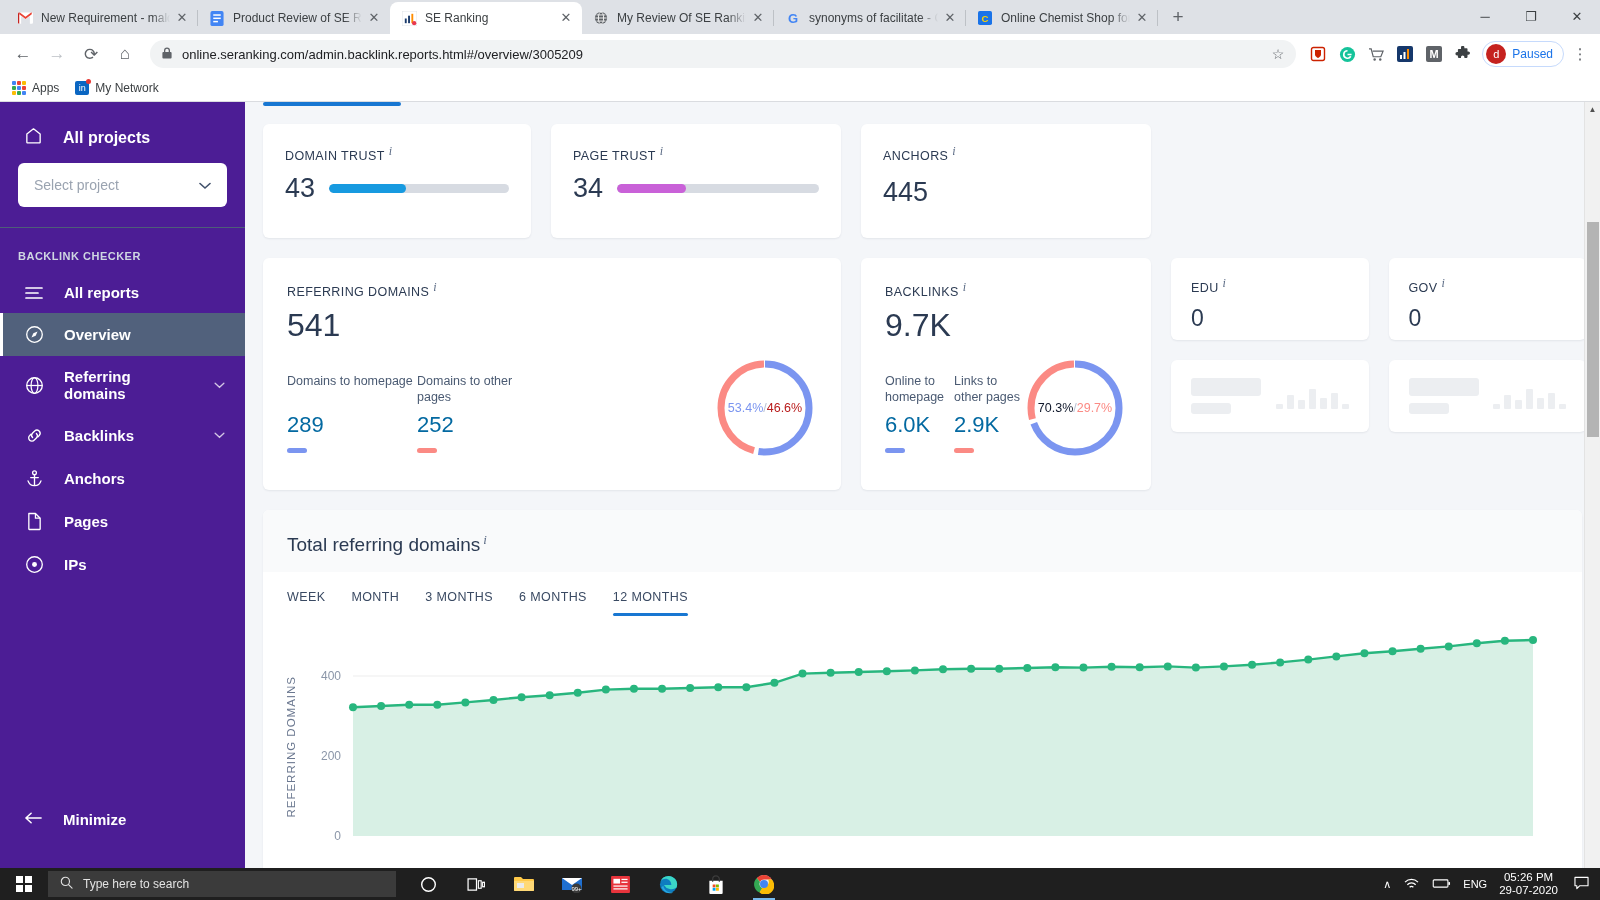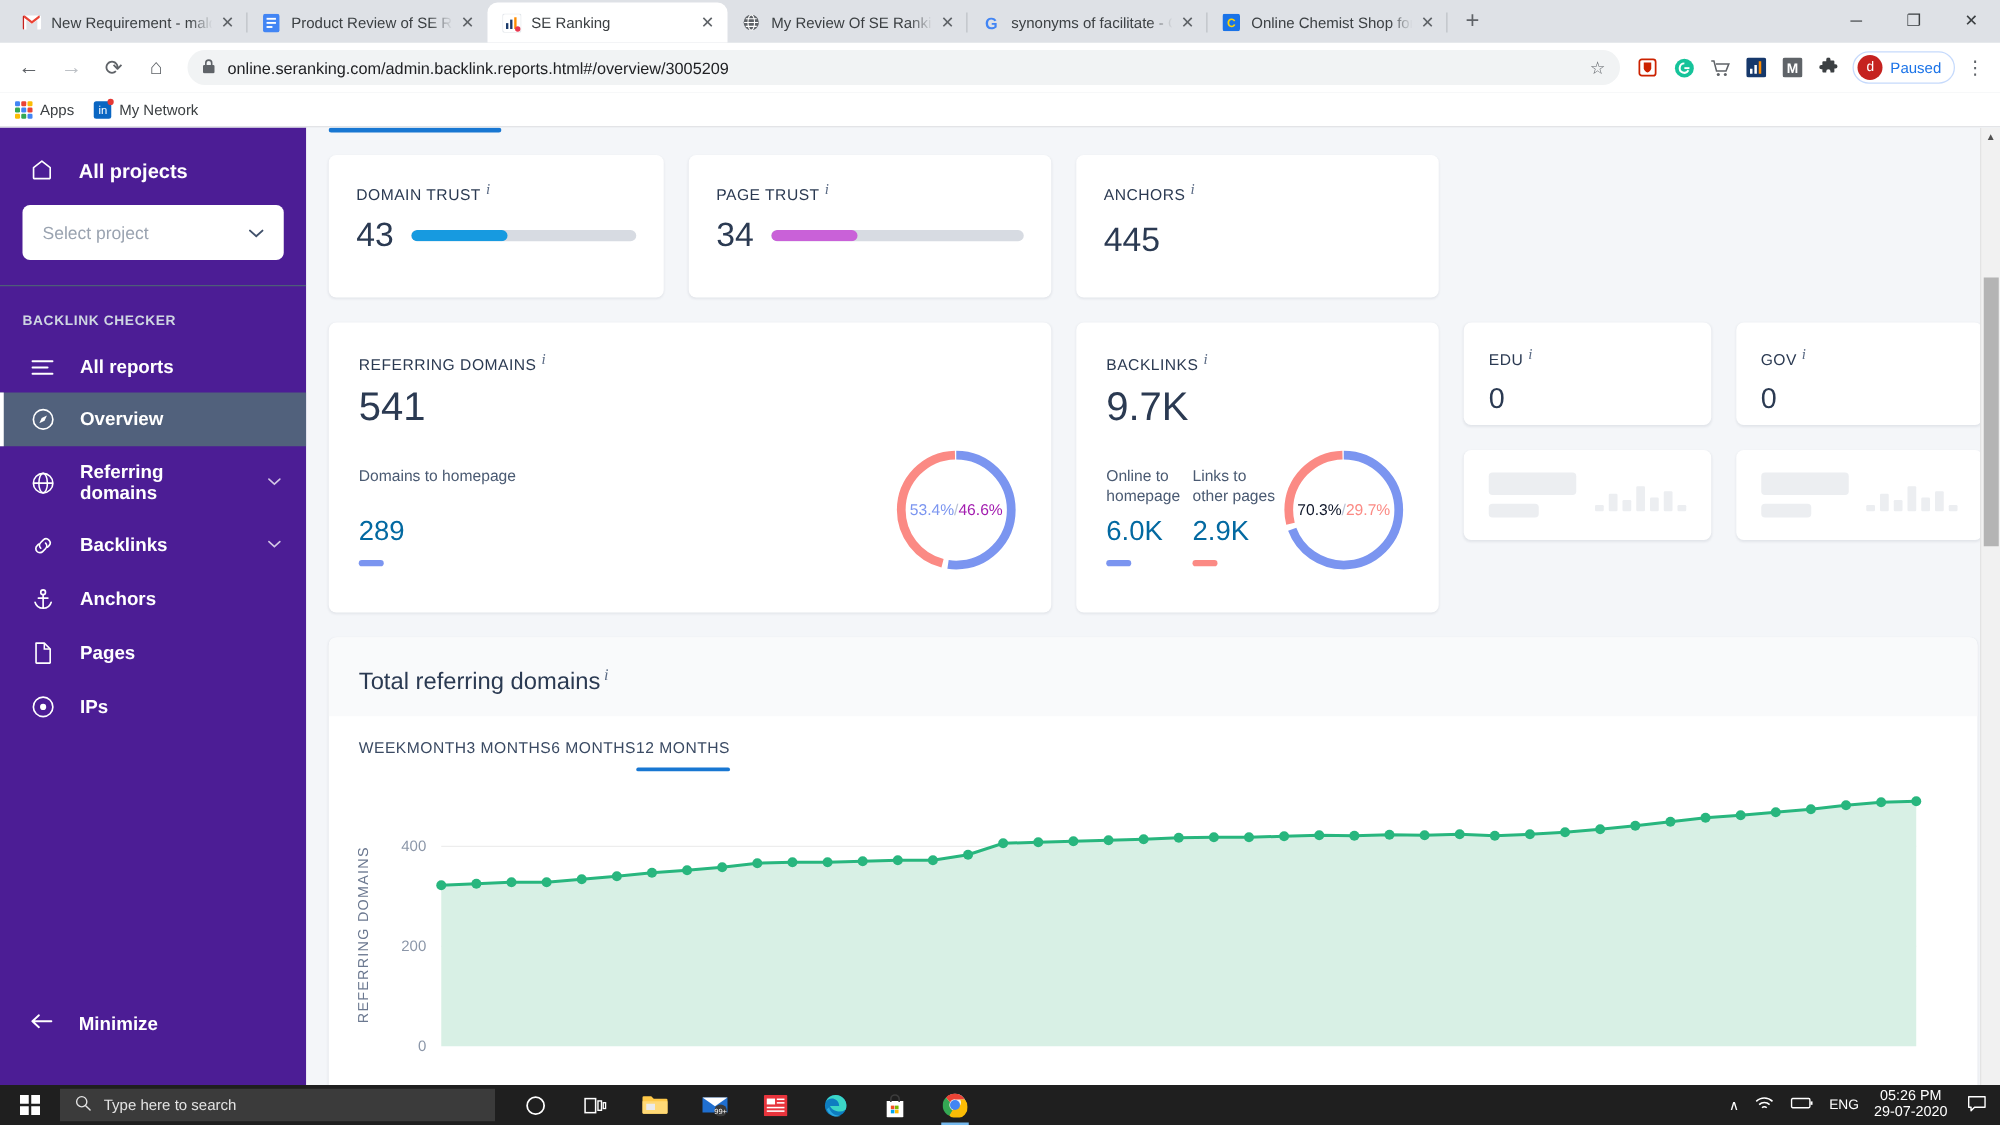--- a/index.html
+++ b/index.html
@@ -256,21 +256,21 @@
     margin-top: 20px; background: #fff; border-radius: 6px;
     box-shadow: 0 1px 2px rgba(30,40,60,.08);
     height: 400px; overflow: hidden; position: relative;
   }
   .trend-head { padding: 22px 24px 16px 24px; background: #f9fafb; }
   .trend-title { font-size: 19px; color: #2b3a52; font-weight: 400; }
   .trend-title .i {
     font-style: italic; font-family: "Liberation Serif", serif;
     font-size: 13px; color: #5b6b85; margin-left: 3px; vertical-align: super;
   }
-  .trend-tabs { display: flex; padding: 18px 24px 0 24px; }
+  .trend-tabs { display: flex; gap: 26px; padding: 18px 24px 0 24px; }
   .ttab {
     font-size: 12.5px; letter-spacing: .4px; color: #3a4a63;
     padding-bottom: 12px; position: relative;
   }
   .ttab.active::after {
     content: ''; position: absolute; left: 0; right: 0; bottom: 0;
     height: 3px; background: #1877d2; border-radius: 2px;
   }
   .chart-wrap { position: relative; height: 250px; padding-left: 24px; }
   .ylabel {
@@ -649,27 +649,32 @@
           <div class="ctitle">
             <span>REFERRING DOMAINS</span><span class="i">i</span>
           </div>
           <div class="med-num">541</div>
           <div class="med-body">
             <div class="med-col">
               <div class="lb">Domains to homepage</div>
               <div class="vl">289</div>
               <div class="dash" id="rd-dash-l" style="background: rgb(123, 149, 240);"></div>
             </div>
+            <div class="med-col">
+              <div class="lb">Domains to other pages</div>
+              <div class="vl">252</div>
+              <div class="dash" id="rd-dash-r" style="background: rgb(251, 138, 132);"></div>
+            </div>
             <div class="donut">
               <svg width="104" height="104" viewBox="0 0 104 104">
                 <circle id="rd-arc-a" cx="52" cy="52" r="44" fill="none" stroke-width="7" stroke-linecap="butt" transform="rotate(-90 52 52)" stroke="#7b95f0" stroke-dasharray="144.62972197749153 131.83043153841024"></circle>
                 <circle id="rd-arc-b" cx="52" cy="52" r="44" fill="none" stroke-width="7" stroke-linecap="butt" transform="rotate(-90 52 52)" stroke="#fb8a84" stroke-dasharray="125.83043153841024 150.62972197749153" stroke-dashoffset="-149.12972197749153"></circle>
               </svg>
               <div class="dlabel">
-                <span id="rd-p1" style="color: rgb(123, 149, 240); text-align: right;">53.4%</span><span id="rd-sl" style="color: rgb(185, 194, 212);">/</span><span id="rd-p2" style="color: #a21caf;">46.6%</span>
+                <span id="rd-p1" style="color: rgb(123, 149, 240); text-align: right;">53.4%</span><span id="rd-sl" style="color: rgb(185, 194, 212);">/</span><span id="rd-p2" style="color: #b91c1c;">46.6%</span>
               </div>
             </div>
           </div>
         </div>
 
         <div class="card med-card" style="grid-column: 3 / span 1;">
           <div class="ctitle">
             <span>BACKLINKS</span><span class="i">i</span>
           </div>
           <div class="med-num">9.7K</div>

